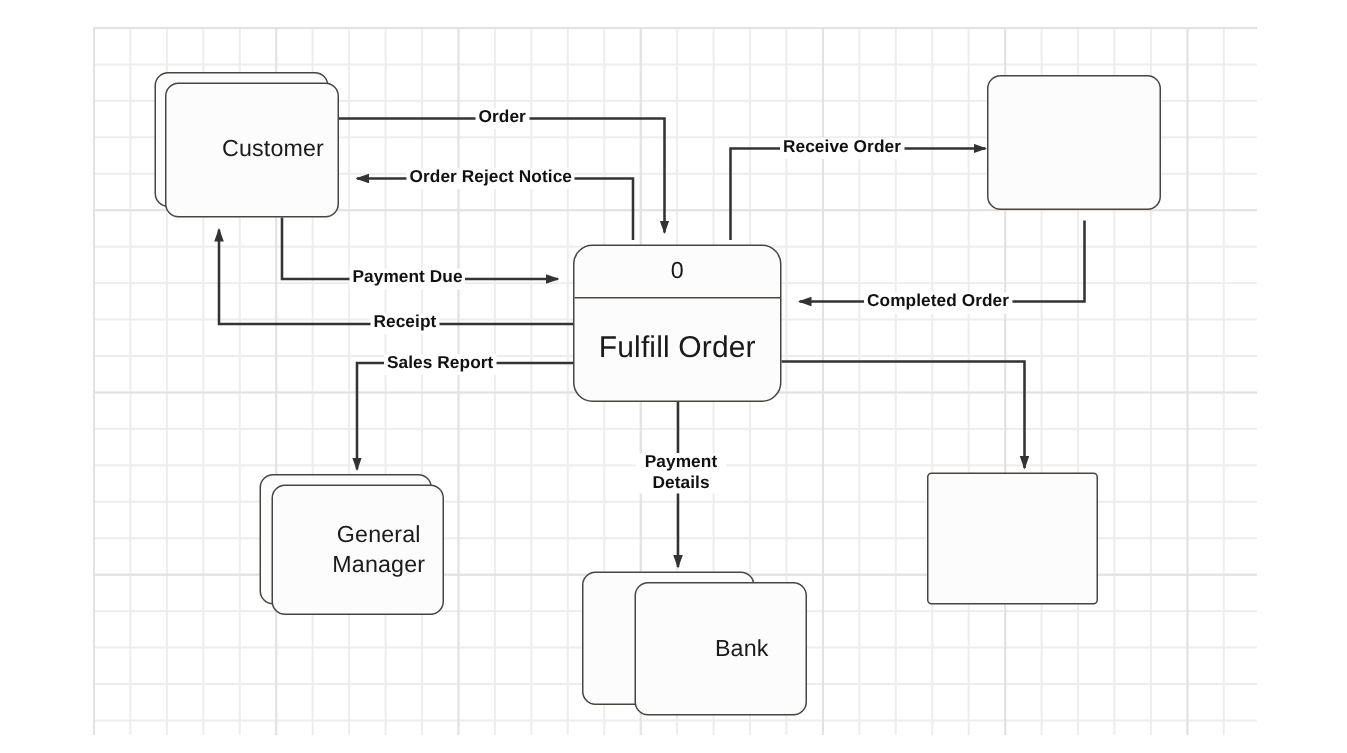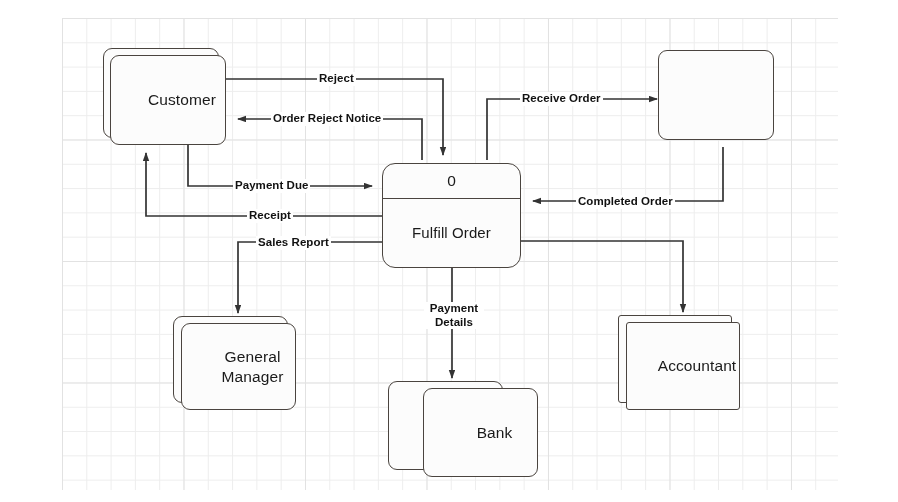--- a/index.html
+++ b/index.html
@@ -91,21 +91,21 @@
     font-size: 15.5px;
     border-bottom: 1.6px solid #4a443f;
     box-sizing: border-box;
   }
   .process .pname {
     flex: 1;
     width: 100%;
     display: flex;
     align-items: center;
     justify-content: center;
-    font-size: 15px;
+    font-size: 20px;
   }
   .edge-label {
     position: absolute;
     font-family: "Liberation Sans", sans-serif;
     font-size: 11.5px;
     font-weight: bold;
     color: #111111;
     background: #ffffff;
     white-space: pre;
     text-align: center;
@@ -167,25 +167,22 @@
     <span style="white-space:pre-line;">General
 Manager</span>
   </div>
 
   <div class="entity-shadow" style="left:388px; top:381px; width:115px; height:89px;"></div>
   <div class="node entity" style="left:395px; top:388px; width:115px; height:89px;margin-left:28px;">
     <span>Bank</span>
   </div>
 
   <div class="entity-shadow entity-shadow-sharp" style="left:618px; top:315px; width:114px; height:88px;"></div>
-  <div class="node entity entity-sharp" style="left:626px; top:322px; width:114px; height:88px;">
-    <span>Accountant</span>
-  </div>
 
-  <div class="edge-label" style="left:317px; top:72px;">Reject</div>
+  <div class="edge-label" style="left:317px; top:72px;">Order</div>
 
   <div class="edge-label" style="left:271px; top:112px;">Order Reject Notice</div>
 
   <div class="edge-label" style="left:233px; top:179px;">Payment Due</div>
 
   <div class="edge-label" style="left:247px; top:209px;">Receipt</div>
 
   <div class="edge-label" style="left:520px; top:92px;">Receive Order</div>
 
   <div class="edge-label" style="left:576px; top:195px;">Completed Order</div>

